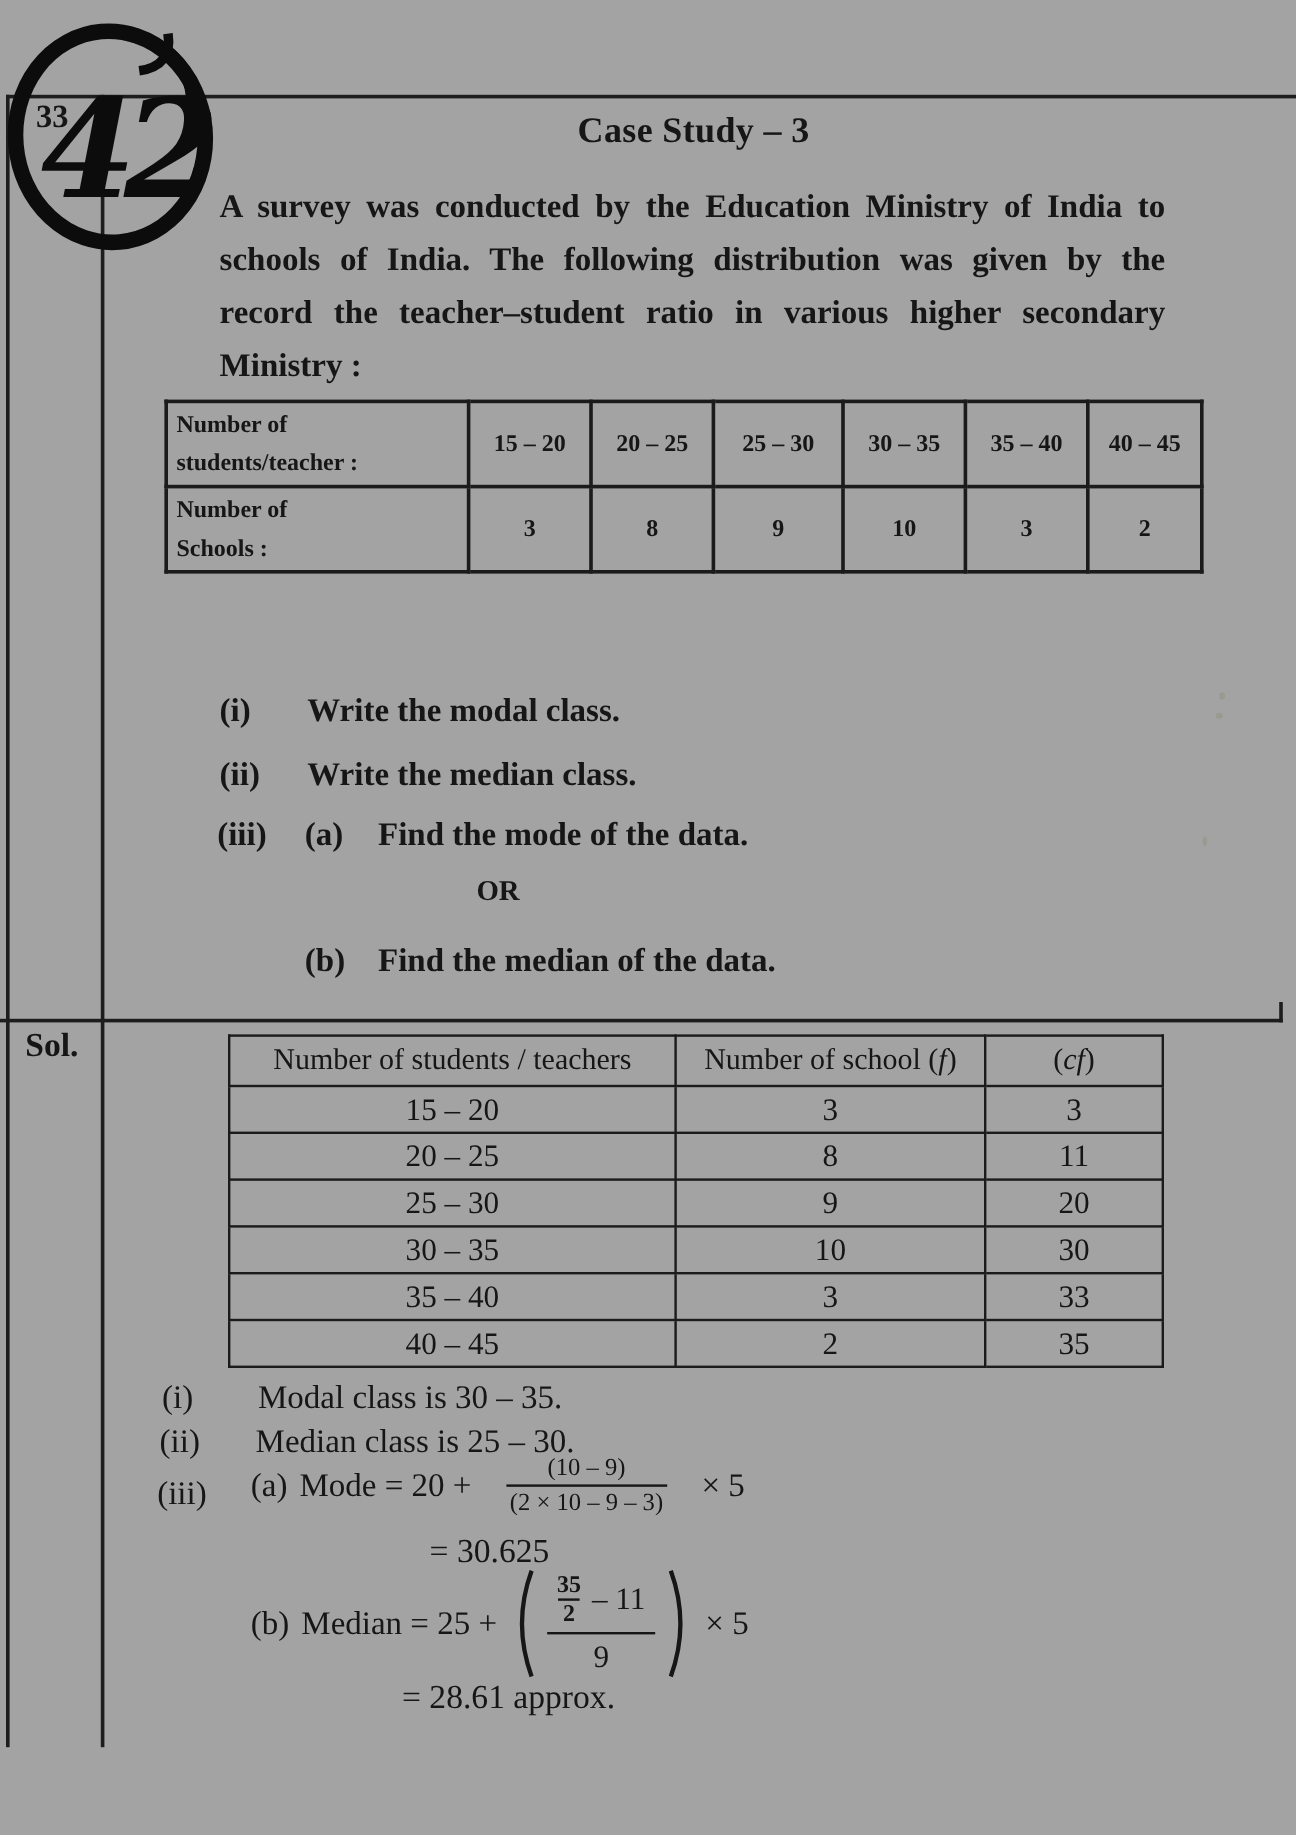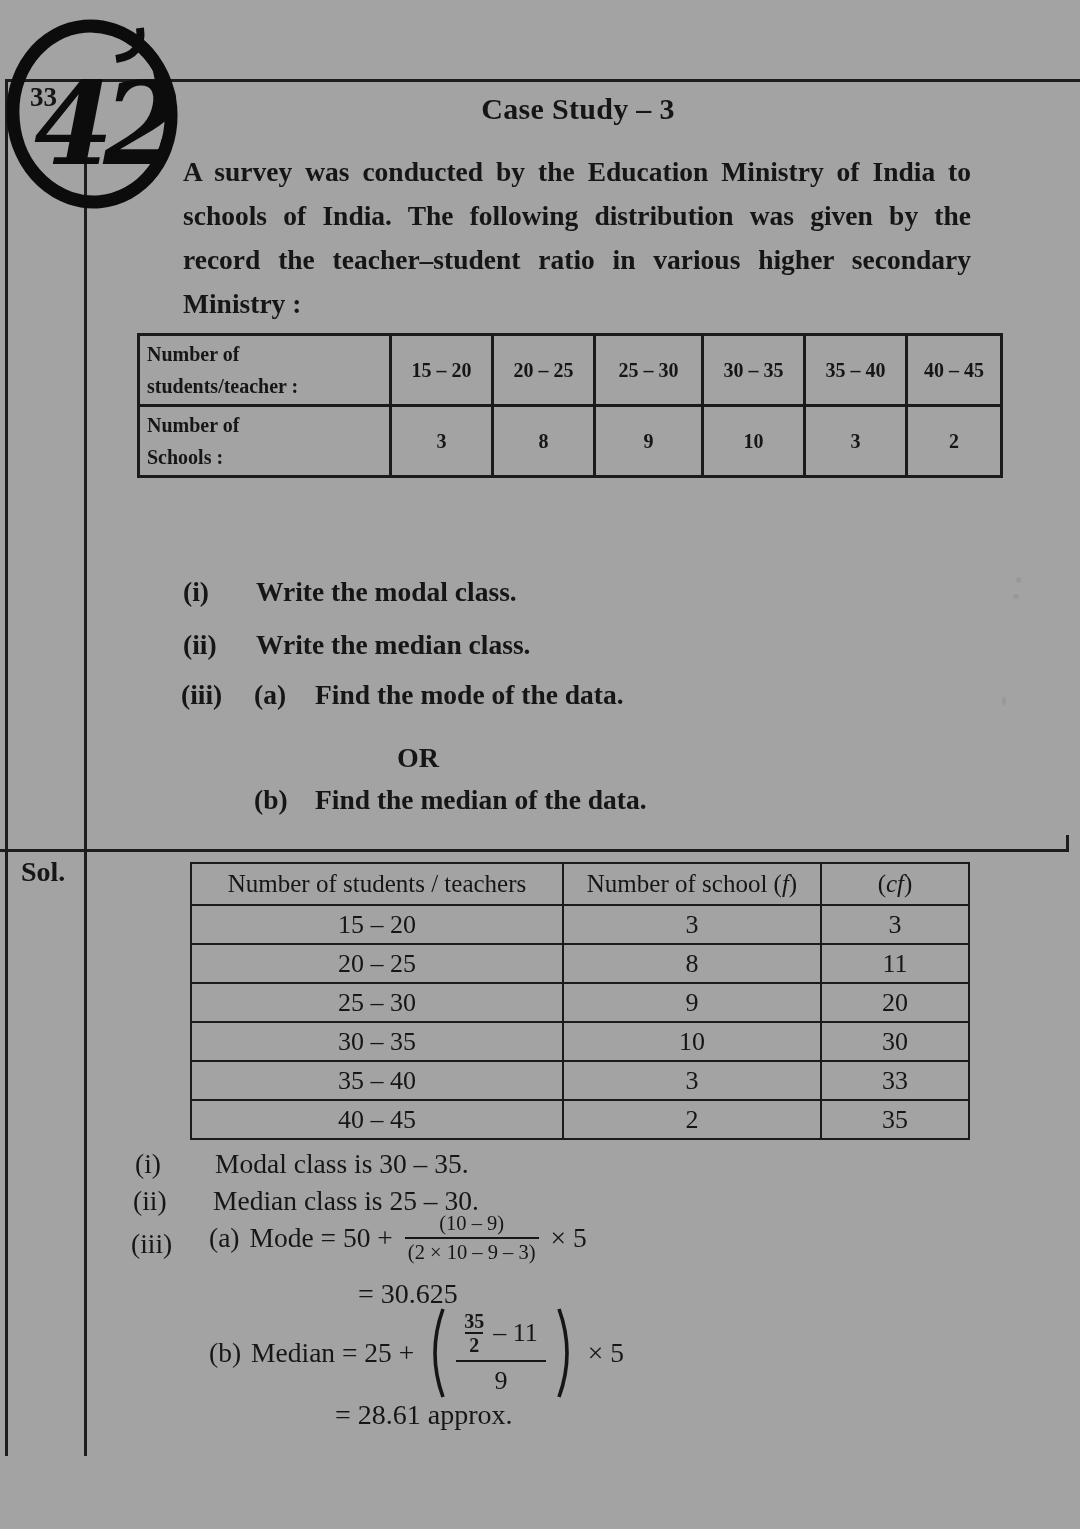--- a/index.html
+++ b/index.html
@@ -16,21 +16,21 @@
              font-size:30px; font-weight:bold; letter-spacing:.3px; }
   .para { position:absolute; left:183px; top:150px; width:788px;
           font-size:27.5px; font-weight:bold; line-height:44px; }
   .jline { text-align:justify; text-align-last:justify; }
   .lline { text-align:left; }
 
   .prompt { position:absolute; left:183px; top:489px; width:788px;
             font-size:27.5px; font-weight:bold; line-height:34px; }
 
   .qtext { position:absolute; font-size:27.5px; font-weight:bold; white-space:nowrap; }
-  .or    { position:absolute; left:397px; top:730px; font-size:28px; font-weight:bold;margin-top:12px; }
+  .or    { position:absolute; left:397px; top:730px; font-size:24px; font-weight:bold; }
 
   
   .qtable { position:absolute; left:137px; top:333px; border-collapse:collapse;
             table-layout:fixed; font-weight:bold; font-size:20px; }
   .qtable td { border:3px solid #1b1b1b; vertical-align:middle; }
   .qtable td.lab { text-align:left; padding:2px 4px 2px 7px; line-height:32px; }
   .qtable td.val { text-align:center; }
 
   
   .sol-label { position:absolute; left:21px; top:856px; font-size:28px; font-weight:bold; }
@@ -38,21 +38,21 @@
             table-layout:fixed; font-size:25px; border:1px solid #0f172a; }
   .stable td { border:2px solid #1b1b1b; text-align:center; vertical-align:middle; }
   .stable .hrow td { height:38px; }
   .stable .drow td { height:35px; font-size:26px; }
 
   .ans { position:absolute; font-size:27.5px; white-space:nowrap; }
 
   .formula-row { position:absolute; display:flex; align-items:center; gap:10px;
                  font-size:27.5px; }
   .frac { display:inline-flex; flex-direction:column; align-items:center;
-          font-size:20.5px; line-height:1.2; margin:0 2px; }
+          font-size:20.5px; line-height:1.2; margin:0 19px; }
   .frac .den { border-top:2.5px solid #161616; padding:1px 3px 0; }
   .frac .num { padding:0 3px 1px; }
 
   .bigfrac { display:inline-flex; flex-direction:column; align-items:center;
              font-size:26px; line-height:1.15; }
   .bigfrac .bnum { display:flex; align-items:center; gap:9px; padding:0 8px 4px; }
   .bigfrac .bden { border-top:2.5px solid #161616; width:100%; text-align:center; padding-top:4px; }
   .minifrac { display:inline-flex; flex-direction:column; align-items:center;
               font-size:20px; line-height:1.1; font-weight:bold; }
   .minifrac .mden { border-top:2px solid #161616; padding:0 4px; }
@@ -203,21 +203,21 @@
   <div class="ans" style="left:135px; top:1148px;">(i)</div>
   <div class="ans" style="left:215px; top:1148px;">Modal class is 30 – 35.</div>
 
   <div class="ans" style="left:133px; top:1185px;">(ii)</div>
   <div class="ans" style="left:213px; top:1185px;">Median class is 25 – 30.</div>
 
   <div class="ans" style="left:131px; top:1228px;">(iii)</div>
 
   <div class="formula-row" style="left:209px; top:1211px;">
     <span>(a)</span>
-    <span>Mode = 50 +</span>
+    <span>Mode = 20 +</span>
     <span class="frac">
       <span class="num">(10 – 9)</span>
       <span class="den">(2 × 10 – 9 – 3)</span>
     </span>
     <span>× 5</span>
   </div>
   <div class="ans" style="left:318px; top:1278px; font-size:28px;margin-left:40px;">= 30.625</div>
 
   <div class="formula-row" style="left:209px; top:1305px; height:95px;">
     <span>(b)</span>

